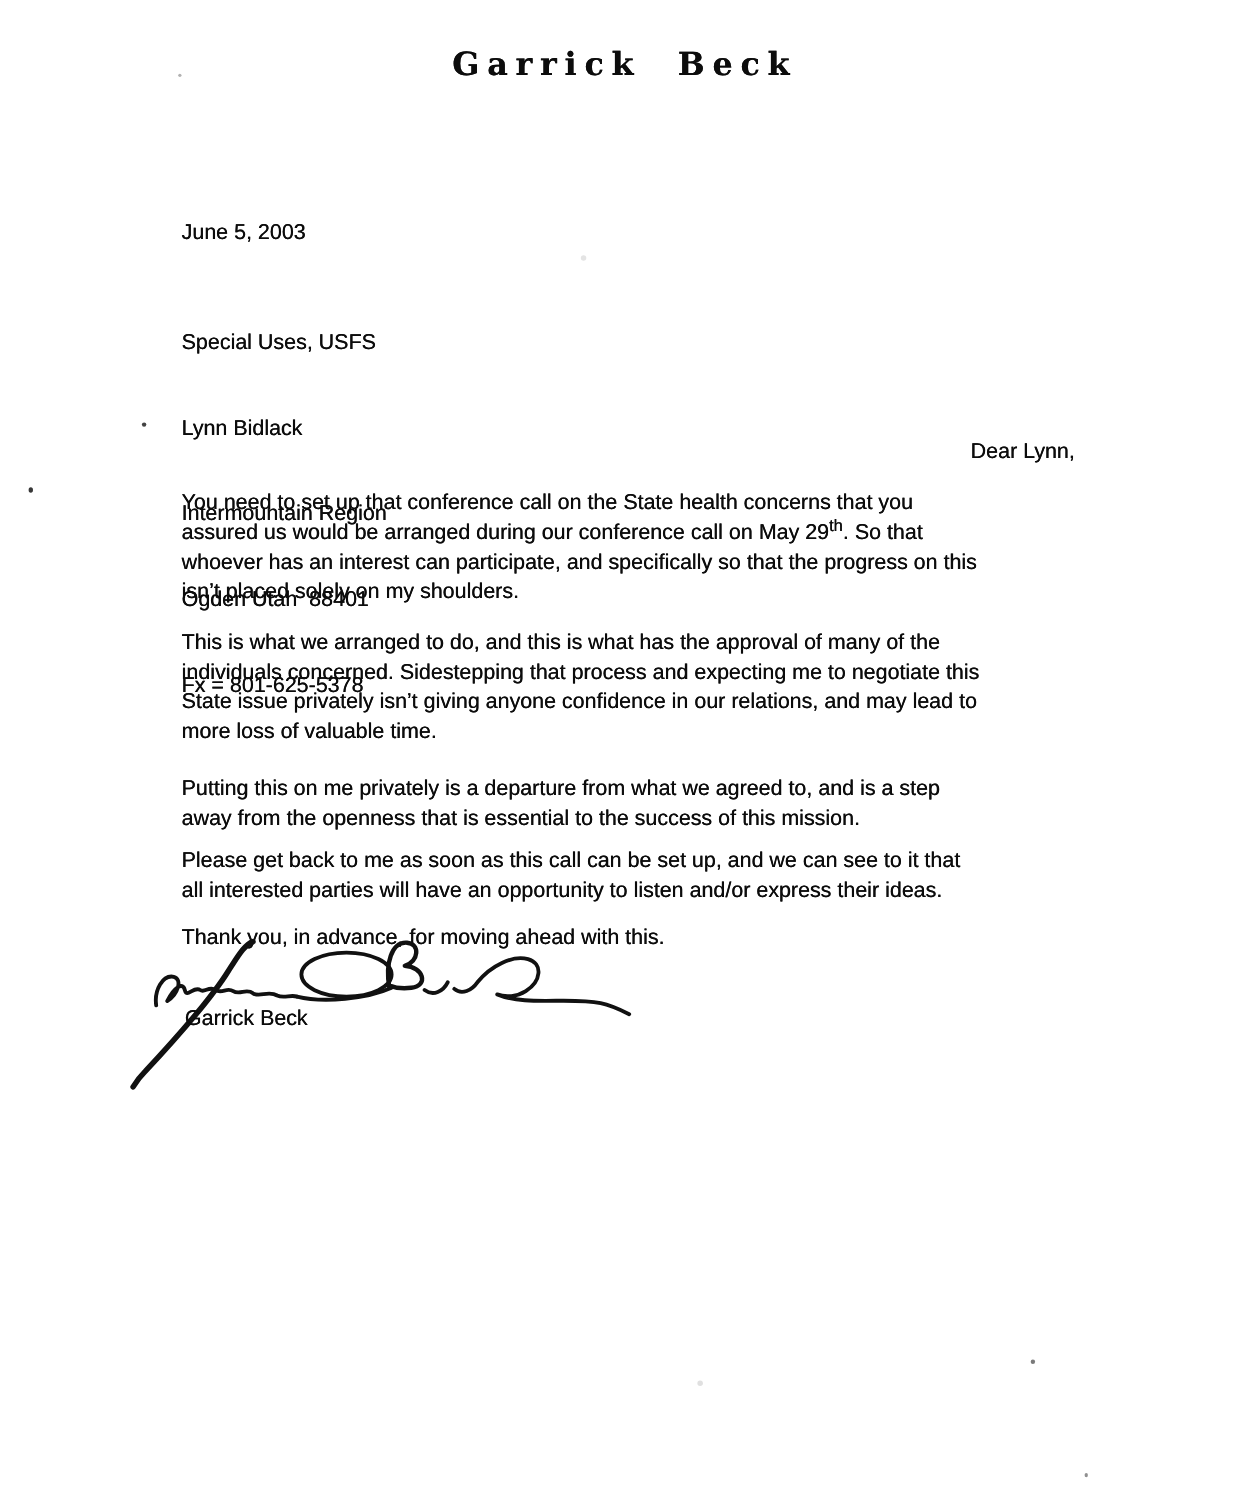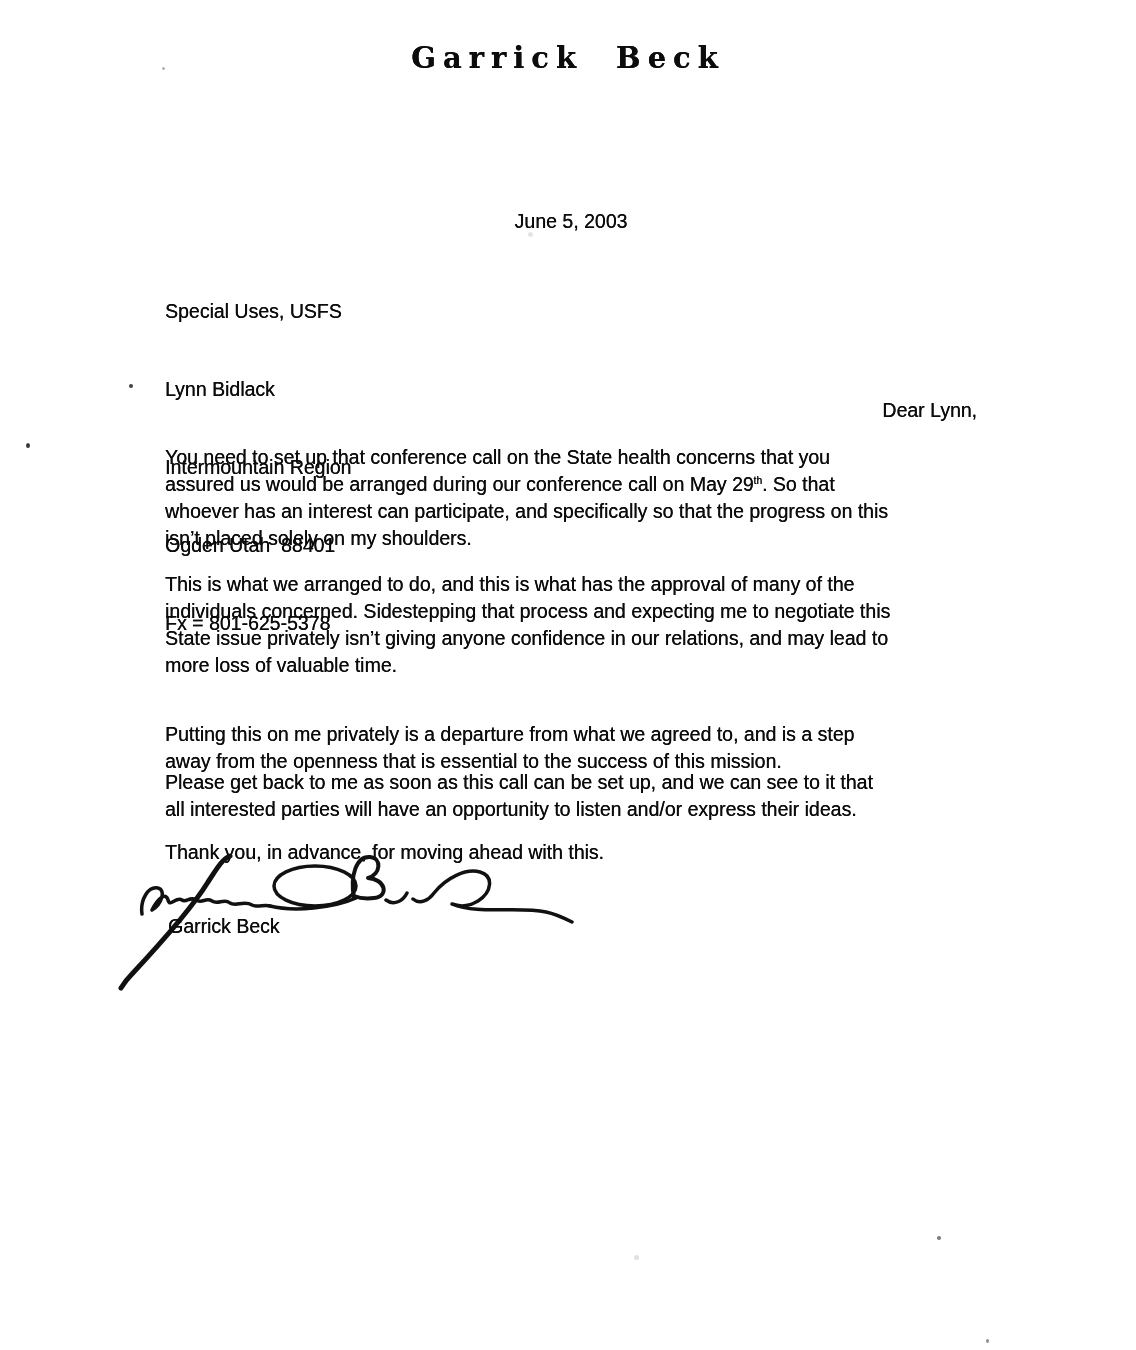--- a/index.html
+++ b/index.html
@@ -50,32 +50,32 @@
     position: absolute;
     left: 165px;
     width: 812px;
     font-size: 19.5px;
     line-height: 27px;
     white-space: pre-wrap;
     text-shadow: 0.25px 0 0 currentColor;
     color: #0c0c0c;
   }
   .blk.tight { line-height: 26px; }
-  .date-block      { top: 172px; text-align: center; }
+  .date-block      { top: 162px; }
   .recipient-block { top: 210px; }
   .salutation      { top: 361px; text-align: right; }
   .para-1          { top: 408px; }
   .para-2          { top: 535px; }
-  .para-3          { top: 685px; }
+  .para-3          { top: 668px; }
   .para-4          { top: 733px; }
   .closing-line    { top: 803px; }
   .signed-name     { top: 877px; left: 168px; }
 
   sup.ordinal {
-    font-size: 10px;
+    font-size: 15px;
     line-height: 0;
     vertical-align: 7px;
     letter-spacing: 0;
   }
 
   
   .signature {
     position: absolute;
     left: 98px;
     top: 812px;

